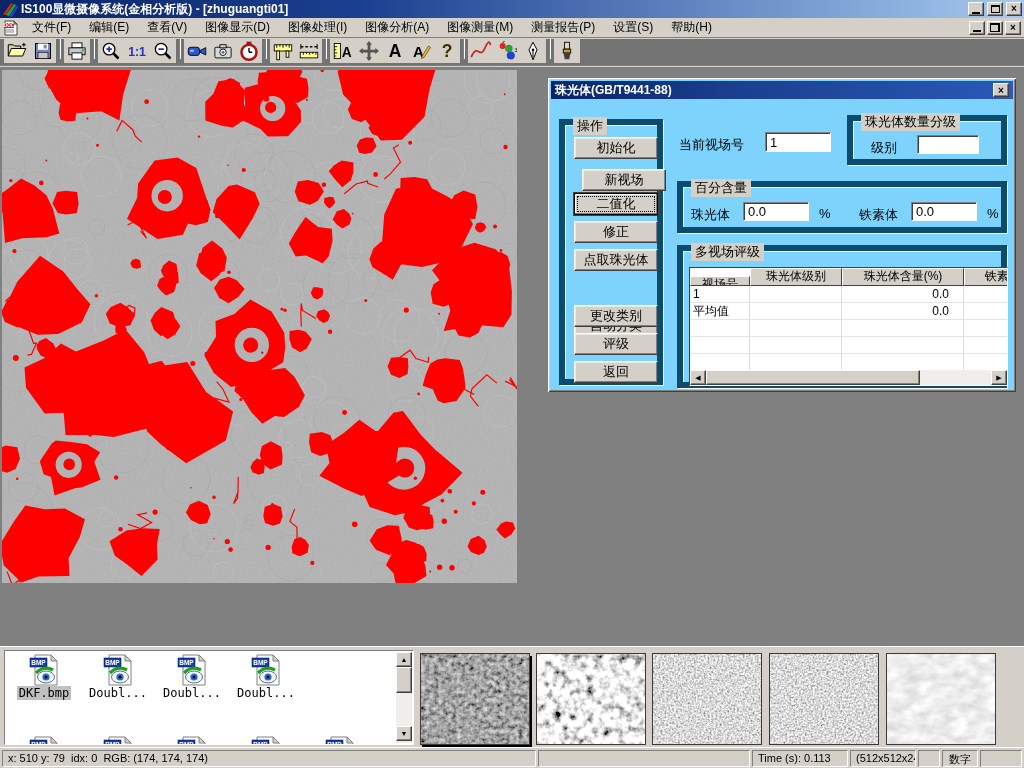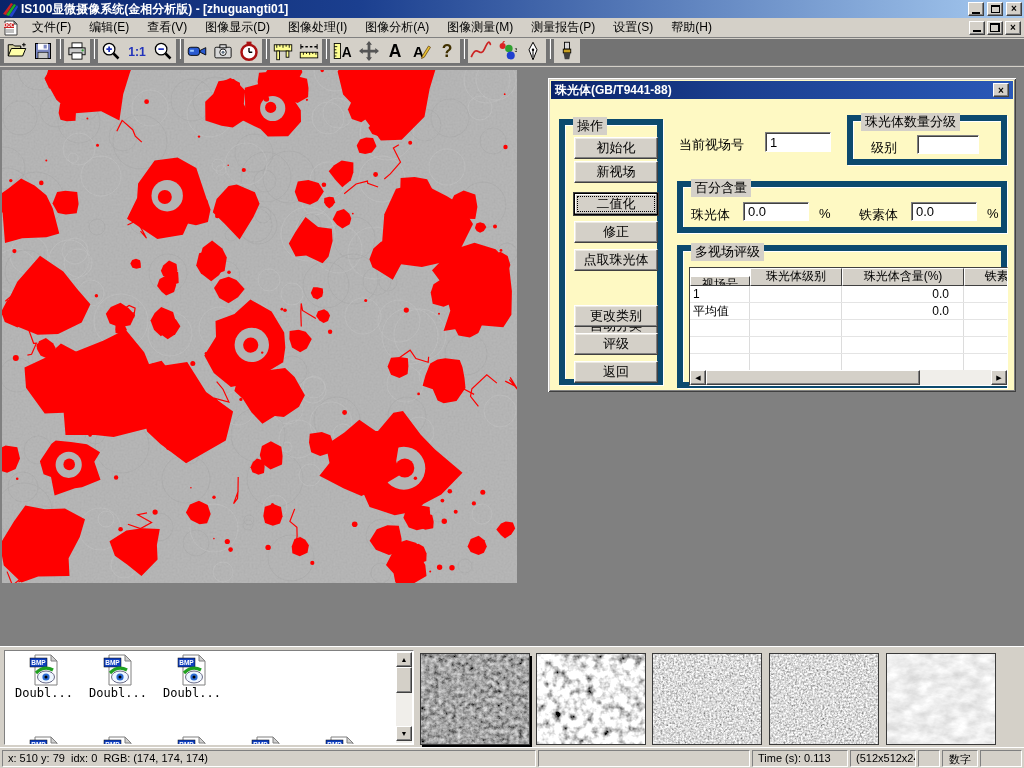--- a/index.html
+++ b/index.html
@@ -20,21 +20,21 @@
 .menu-item{padding:3px 9px;font-size:12px;white-space:nowrap}
 .mdi-controls{display:flex;gap:2px}
 
 .toolbar{position:absolute;left:0;top:39px;width:1024px;height:27px;background:#737373;display:flex;align-items:flex-start;padding:0 4px;border-bottom:1px solid #808080}
 .tool-btn{width:26px;height:24px;display:flex;align-items:center;justify-content:center;background:#d4d0c8;border:1px solid transparent}
 .tool-sep{width:2px;height:20px;margin:0 3px;border-left:1px solid #808080;border-right:1px solid #fff}
 
 .workspace{position:absolute;left:0;top:67px;width:1024px;height:579px;background:#808080;overflow:hidden}
 #micrograph{position:absolute;left:2px;top:3px;width:515px;height:513px;display:block}
 
-.dialog{position:absolute;left:548px;top:11px;width:468px;height:314px;background:#fef9c3;box-shadow:inset 1px 1px 0 #fff,inset -1px -1px 0 #404040,inset 2px 2px 0 #d4d0c8,inset -2px -2px 0 #808080;padding:3px}
+.dialog{position:absolute;left:548px;top:11px;width:468px;height:314px;background:#7dd3fc;box-shadow:inset 1px 1px 0 #fff,inset -1px -1px 0 #404040,inset 2px 2px 0 #d4d0c8,inset -2px -2px 0 #808080;padding:3px}
 .dlg-title{height:18px;background:linear-gradient(90deg,#0a246a,#1b3f8f 40%,#2a59b8);color:#fff;font-weight:bold;font-size:12px;display:flex;align-items:center;padding:0 4px}
 .dlg-title span{flex:1;white-space:nowrap}
 .dlg-close{width:16px;height:14px;background:#d4d0c8;border:1px solid;border-color:#fff #404040 #404040 #fff;box-shadow:inset -1px -1px 0 #808080;color:#000;font-size:10px;font-weight:bold;display:flex;align-items:center;justify-content:center}
 .dlg-body{position:relative;height:290px}
 .group{position:absolute;border:6px solid #0c4a6e;box-shadow:inset 1px 1px 0 #fff,1px 1px 0 #fff}
 .legend{position:absolute;top:-8px;left:8px;background:#d4d0c8;padding:0 4px;font-size:13px;white-space:nowrap}
 .op-btn{position:absolute;left:9px;width:84px;height:22px;background:#d4d0c8;border:1px solid;border-color:#fff #404040 #404040 #fff;box-shadow:inset -1px -1px 0 #808080,inset 1px 1px 0 #ece9e2;font-size:13px;font-family:Liberation Sans, sans-serif;display:flex;align-items:center;justify-content:center;white-space:nowrap}
 .op-btn.focused{border-color:#000;outline:1px dotted #000;outline-offset:-4px;box-shadow:inset -1px -1px 0 #808080,inset 1px 1px 0 #fff,0 0 0 1px #404040}
 .dlbl{position:absolute;font-size:13px;white-space:nowrap}
 .tfield{position:absolute;background:#fff;border:1px solid;border-color:#808080 #fff #fff #808080;box-shadow:inset 1px 1px 0 #404040;font-size:13px;padding:1px 4px;font-family:inherit}
@@ -631,21 +631,21 @@
       <button class="dlg-close">
           <span>×</span>
         </button>
     </div>
     <div class="dlg-body">
 
       <div class="group" style="left:8px;top:20px;width:104px;height:266px">
         <span class="legend">操作</span>
         <div>
             <button class="op-btn" style="top: 12px;">初始化</button>
-            <button class="op-btn" style="top: 36px;">新视场</button>
+            <button class="op-btn" style="top: 44px; margin-left: 8px;">新视场</button>
             <button class="op-btn focused" style="top: 68px;">二值化</button>
             <button class="op-btn" style="top: 96px;">修正</button>
             <button class="op-btn" style="top: 124px;">点取珠光体</button>
             <button class="op-btn" style="top: 152px; margin-top: 38px;">自动分类</button>
             <button class="op-btn" style="top: 180px;">更改类别</button>
             <button class="op-btn" style="top: 208px;">评级</button>
             <button class="op-btn" style="top: 236px;">返回</button>
           </div>
       </div>
 
@@ -731,20 +731,33 @@
   <svg class="bmp-icon" viewBox="0 0 32 32">
     <path d="M7 1 h16 l6 6 v24 H7 z" fill="#fff" stroke="#808080"></path>
     <path d="M23 1 v6 h6 z" fill="#d0d0d0" stroke="#808080"></path>
     <rect x="2" y="4" width="17" height="9" fill="#1040c0" stroke="#000" stroke-width="0.5"></rect>
     <text x="10.5" y="11" font-size="6.5" fill="#fff" text-anchor="middle" font-weight="bold">BMP</text>
     <path d="M8 19 q8 -8 17 -3" stroke="#20a020" stroke-width="3.2" fill="none"></path>
     <ellipse cx="18" cy="23" rx="8.5" ry="6" fill="#eef6ff" stroke="#446" stroke-width="0.8"></ellipse>
     <circle cx="18" cy="23" r="3.6" fill="#2a6ad0"></circle>
     <circle cx="18" cy="23" r="1.5" fill="#000"></circle>
   </svg>
+<span class="file-label selected">DKF.bmp</span>
+        </div>
+        <div class="file-item">
+  <svg class="bmp-icon" viewBox="0 0 32 32">
+    <path d="M7 1 h16 l6 6 v24 H7 z" fill="#fff" stroke="#808080"></path>
+    <path d="M23 1 v6 h6 z" fill="#d0d0d0" stroke="#808080"></path>
+    <rect x="2" y="4" width="17" height="9" fill="#1040c0" stroke="#000" stroke-width="0.5"></rect>
+    <text x="10.5" y="11" font-size="6.5" fill="#fff" text-anchor="middle" font-weight="bold">BMP</text>
+    <path d="M8 19 q8 -8 17 -3" stroke="#20a020" stroke-width="3.2" fill="none"></path>
+    <ellipse cx="18" cy="23" rx="8.5" ry="6" fill="#eef6ff" stroke="#446" stroke-width="0.8"></ellipse>
+    <circle cx="18" cy="23" r="3.6" fill="#2a6ad0"></circle>
+    <circle cx="18" cy="23" r="1.5" fill="#000"></circle>
+  </svg>
 <span class="file-label">Doubl...</span>
         </div>
         <div class="file-item">
   <svg class="bmp-icon" viewBox="0 0 32 32">
     <path d="M7 1 h16 l6 6 v24 H7 z" fill="#fff" stroke="#808080"></path>
     <path d="M23 1 v6 h6 z" fill="#d0d0d0" stroke="#808080"></path>
     <rect x="2" y="4" width="17" height="9" fill="#1040c0" stroke="#000" stroke-width="0.5"></rect>
     <text x="10.5" y="11" font-size="6.5" fill="#fff" text-anchor="middle" font-weight="bold">BMP</text>
     <path d="M8 19 q8 -8 17 -3" stroke="#20a020" stroke-width="3.2" fill="none"></path>
     <ellipse cx="18" cy="23" rx="8.5" ry="6" fill="#eef6ff" stroke="#446" stroke-width="0.8"></ellipse>

